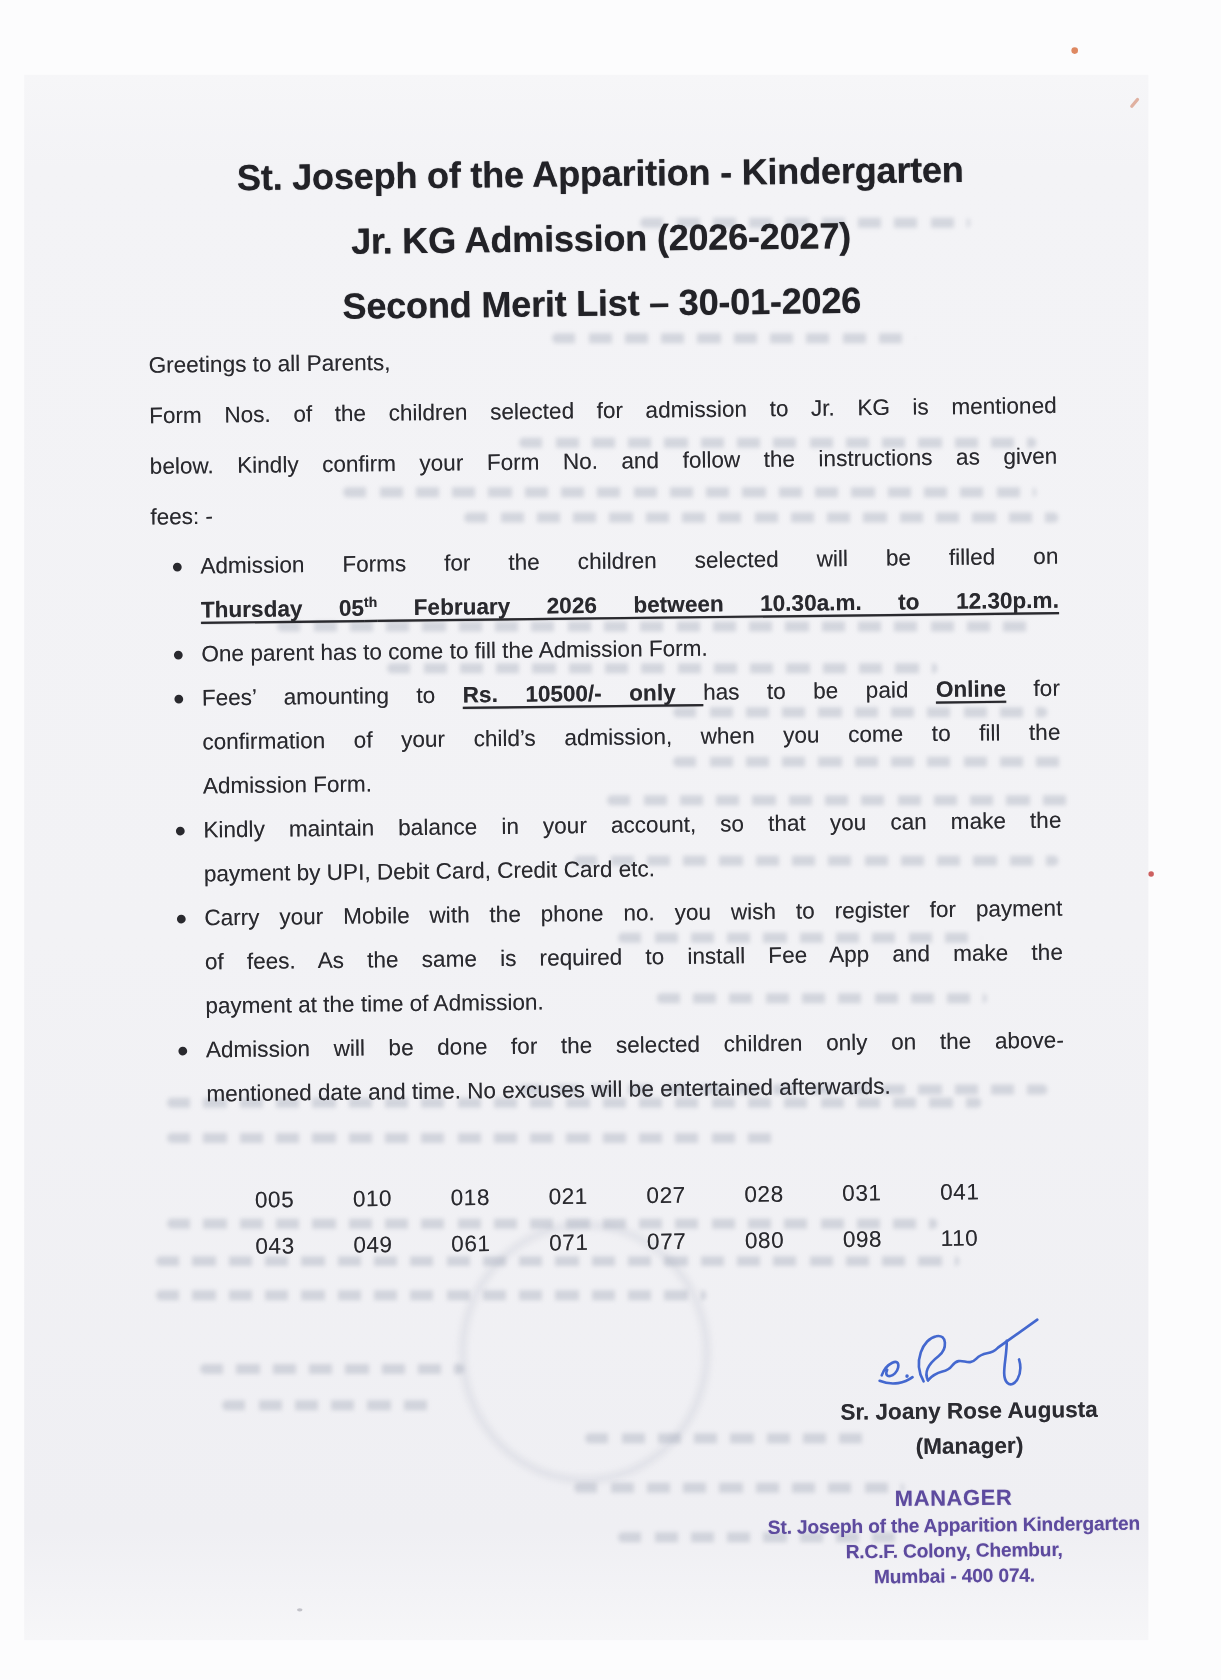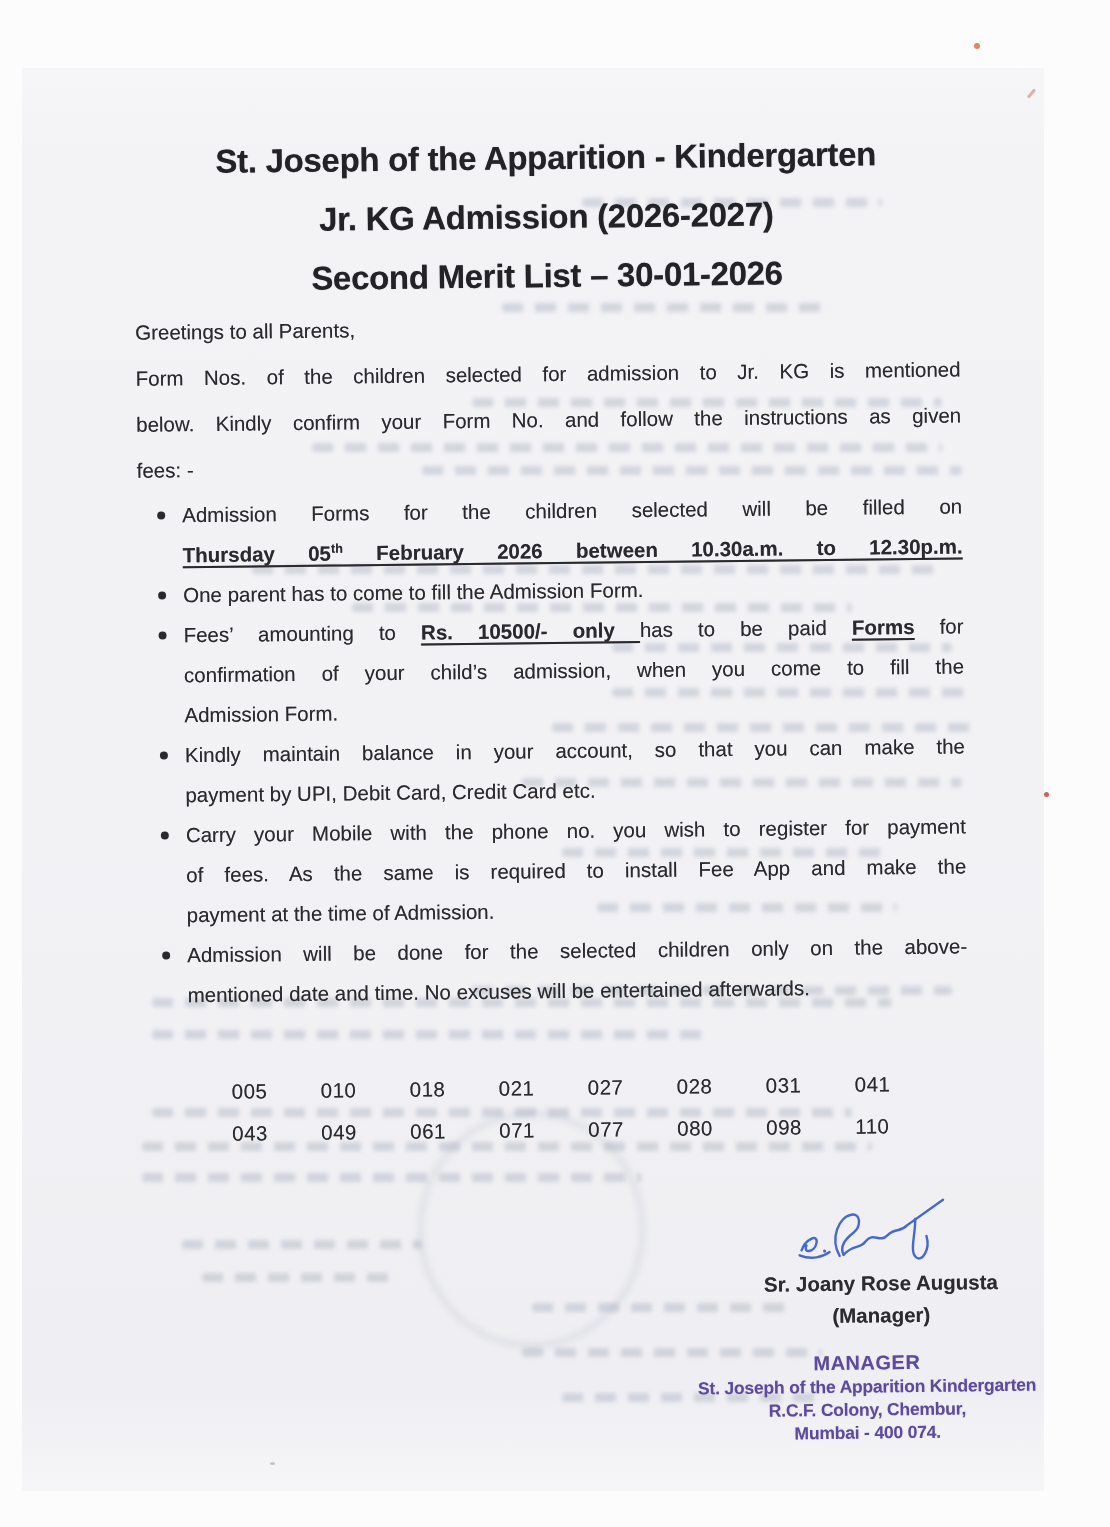--- a/index.html
+++ b/index.html
@@ -110,21 +110,21 @@
 
     <ul class="instructions">
         <li>
           <div class="tline just"><span>Admission Forms for the children selected will be filled on</span></div>
           <div class="tline just"><span class="bu"><span>Thursday 05</span><sup>th</sup><span> February 2026 between 10.30a.m. to 12.30p.m.</span></span></div>
         </li>
         <li>
           <div class="tline"><span>One parent has to come to fill the Admission Form.</span></div>
         </li>
         <li>
-          <div class="tline just"><span>Fees’ amounting to </span><span class="bu"><span>Rs. 10500/- only </span></span><span>has to be paid </span><span class="bu"><span>Forms</span></span><span> for</span></div>
+          <div class="tline just"><span>Fees’ amounting to </span><span class="bu"><span>Rs. 10500/- only </span></span><span>has to be paid </span><span class="bu"><span>Online</span></span><span> for</span></div>
           <div class="tline just"><span>confirmation of your child’s admission, when you come to fill the</span></div>
           <div class="tline"><span>Admission Form.</span></div>
         </li>
         <li>
           <div class="tline just"><span>Kindly maintain balance in your account, so that you can make the</span></div>
           <div class="tline"><span>payment by UPI, Debit Card, Credit Card etc.</span></div>
         </li>
         <li>
           <div class="tline just"><span>Carry your Mobile with the phone no. you wish to register for payment</span></div>
           <div class="tline just"><span>of fees. As the same is required to install Fee App and make the</span></div>

